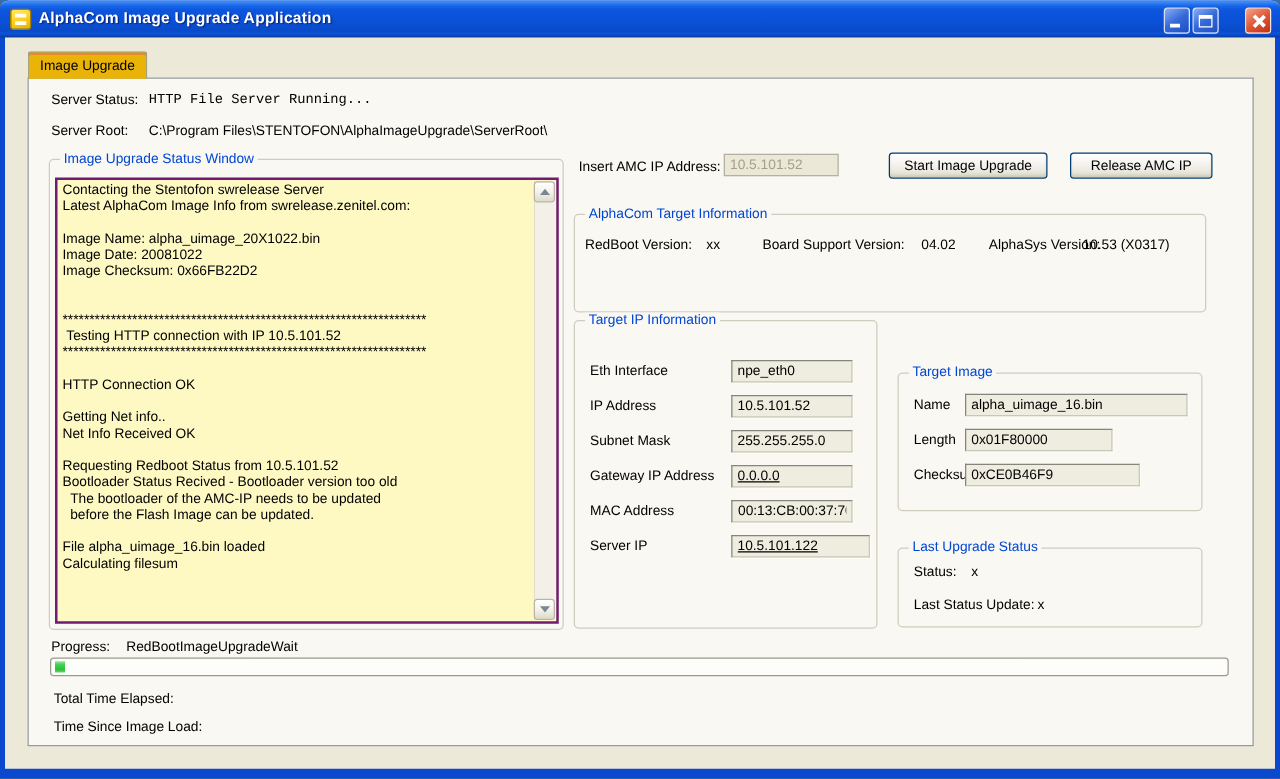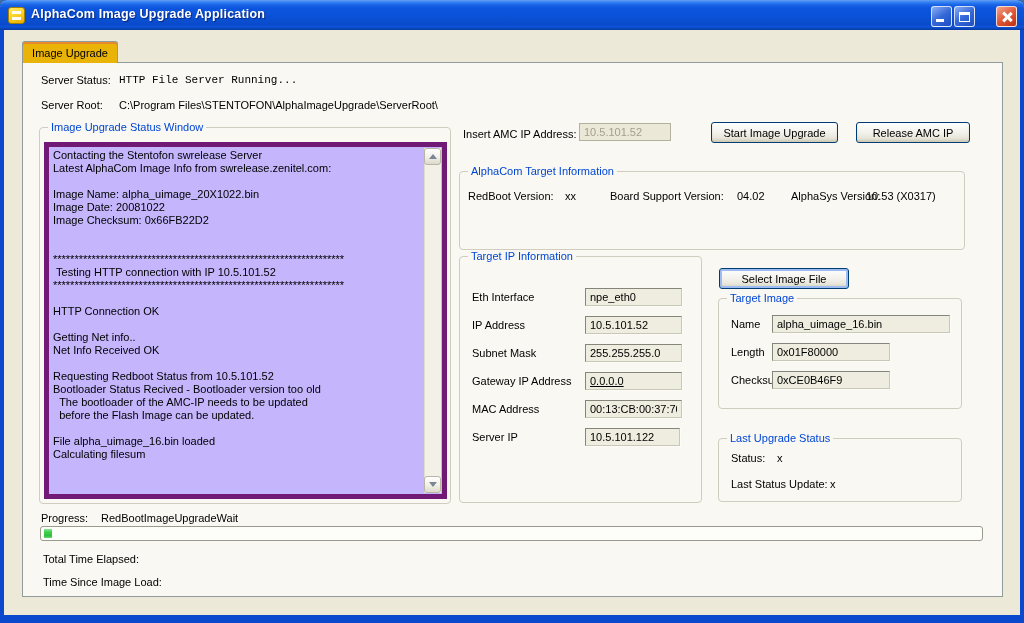--- a/index.html
+++ b/index.html
@@ -36,21 +36,21 @@
   .tabpage { position:absolute; left:18px; top:32px; width:981px; height:535px; background:#F9F8F2;
     border:1px solid #919B9C; z-index:2; }
 
   .lbl { position:absolute; font-size:11px; color:#000; white-space:nowrap; }
 
   
   .gb { position:absolute; border:1px solid #D0CDBF; border-radius:4px; }
   .gb-title { position:absolute; top:-7px; left:8px; background:#F9F8F2; padding:0 3px; font-size:11px; color:#0046D5; white-space:nowrap; }
 
   
-  .logbox { position:absolute; left:4px; top:14px; width:403px; height:357px; background:#c4b5fd; border:5px solid #701a75;padding-left:20px; }
+  .logbox { position:absolute; left:4px; top:14px; width:403px; height:357px; background:#fef9c3; border:2px solid #701a75;padding-left:20px; }
   .logtext { position:absolute; left:4px; top:2px; right:22px; bottom:2px; font-size:11px; line-height:13px;
     white-space:pre-wrap; overflow:hidden; color:#000; }
   .vscroll { position:absolute; top:1px; right:1px; bottom:1px; width:17px; background:#F3F1E7;
     box-shadow:inset 1px 0 0 #E0DDCB; }
   .sb-btn { position:absolute; left:0; width:17px; height:17px; border:1px solid #B8B5A6; border-radius:3px;
     background:linear-gradient(180deg,#FFFFFF 0%,#F2F0E7 55%,#DDDACA 100%); }
   .sb-btn.up { top:0; } .sb-btn.down { bottom:0; }
   .arr { position:absolute; left:4px; width:0; height:0; border-left:4px solid transparent; border-right:4px solid transparent; }
   .arr.up   { top:5px; border-bottom:5px solid #7B8694; }
   .arr.down { top:5px; border-top:5px solid #7B8694; }
@@ -171,36 +171,35 @@
         <div class="lbl" style="left:12px; top:90px;">Subnet Mask</div>
         <input class="field" style="left: 125px; top: 87px; width: 97px;" value="255.255.255.0">
 
         <div class="lbl" style="left:12px; top:118px;">Gateway IP Address</div>
         <input class="field" style="left: 125px; top: 115px; width: 97px; text-decoration: underline;" value="0.0.0.0">
 
         <div class="lbl" style="left:12px; top:146px;">MAC Address</div>
         <input class="field" style="left: 125px; top: 143px; width: 97px;" value="00:13:CB:00:37:70">
 
         <div class="lbl" style="left:12px; top:174px;">Server IP</div>
-        <input class="field" style="left: 125px; top: 171px; width: 95px;" value="10.5.101.122">
-      </div>
-
-      <button class="btn btn-focus" style="left:696px; top:205px; width:130px;">Select Image File</button>
+        <input class="field" style="left: 125px; top: 171px; width: 111px; text-decoration: underline;" value="10.5.101.122">
+      </div>
+
 
       <div class="gb" style="left:695px; top:235px; width:244px; height:111px;">
         <div class="gb-title">Target Image</div>
 
         <div class="lbl" style="left:12px; top:19px;">Name</div>
         <input class="field" style="left: 53px; top: 16px; width: 178px;" value="alpha_uimage_16.bin">
 
         <div class="lbl" style="left:12px; top:47px;">Length</div>
         <input class="field" style="left: 53px; top: 44px; width: 118px;" value="0x01F80000">
 
         <div class="lbl" style="left:12px; top:75px;">Checksum</div>
-        <input class="field" style="left: 53px; top: 72px; width: 118px;" value="0xCE0B46F9">
+        <input class="field" style="left: 53px; top: 72px; width: 140px;" value="0xCE0B46F9">
       </div>
 
       <div class="gb" style="left:695px; top:375px; width:244px; height:64px;">
         <div class="gb-title">Last Upgrade Status</div>
         <div class="lbl" style="left:12px; top:13px;">Status:</div>
         <div class="lbl" style="left:58px; top:13px;">x</div>
         <div class="lbl" style="left:12px; top:39px;">Last Status Update:</div>
         <div class="lbl" style="left:111px; top:39px;">x</div>
       </div>
 

